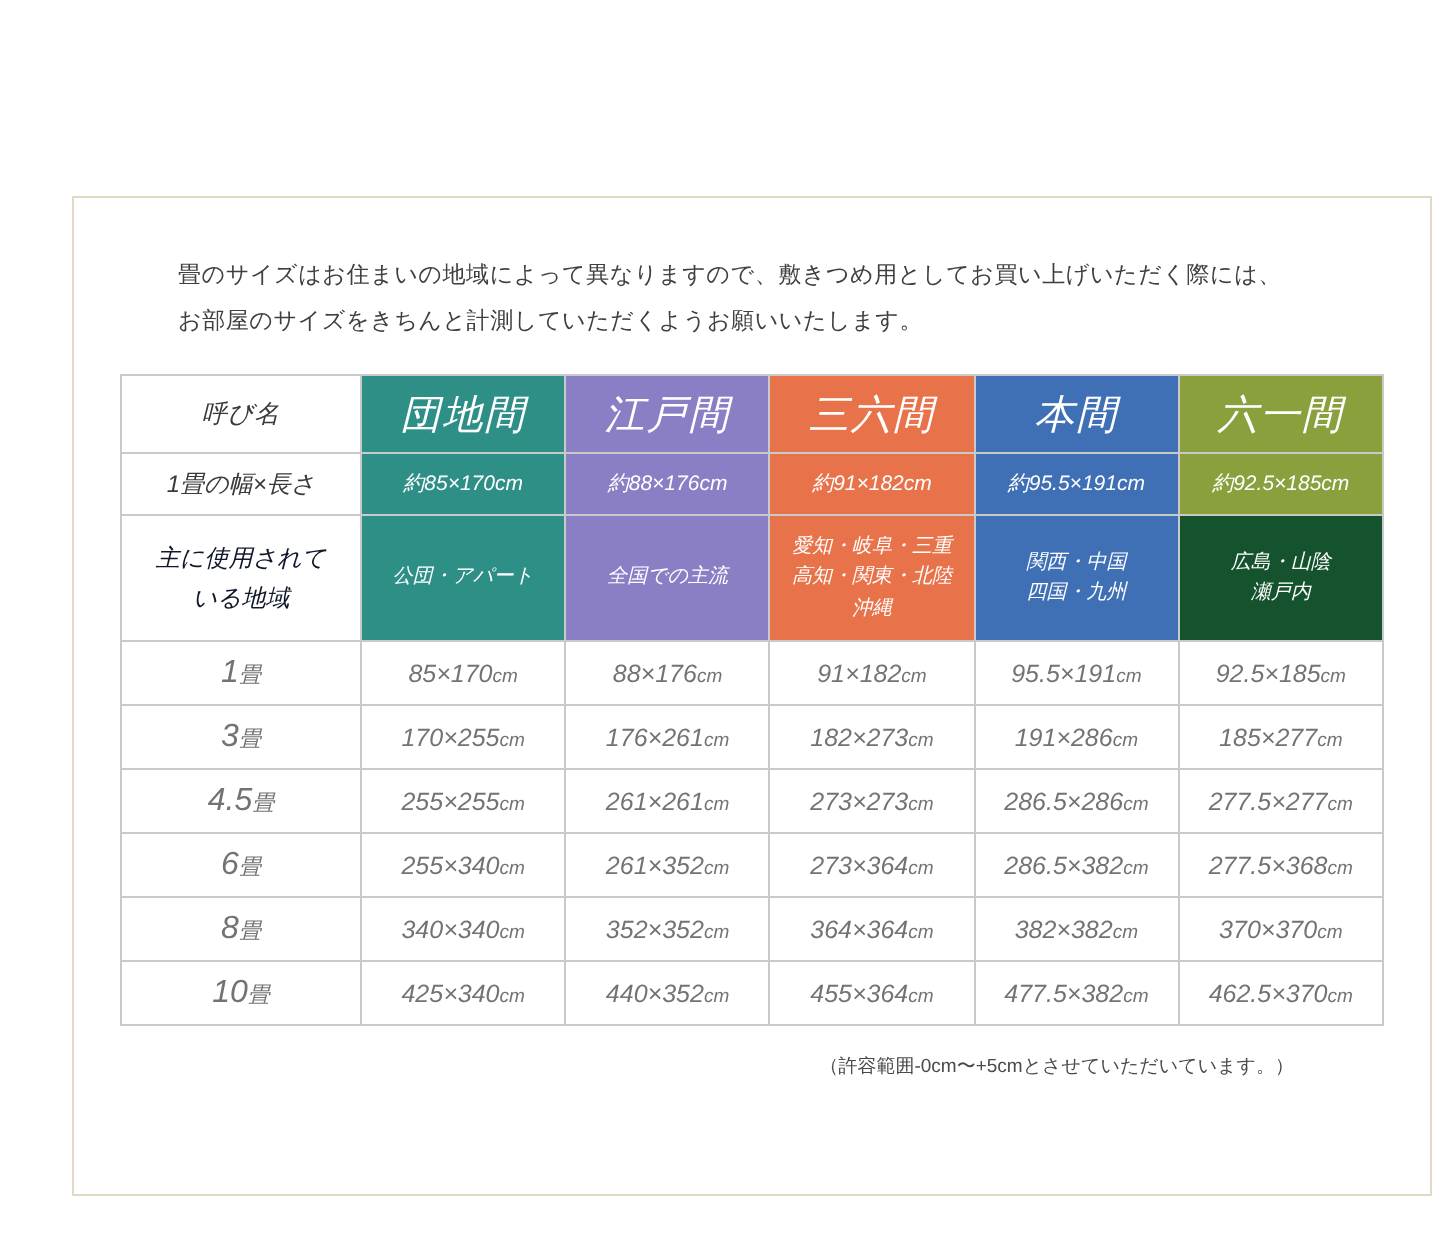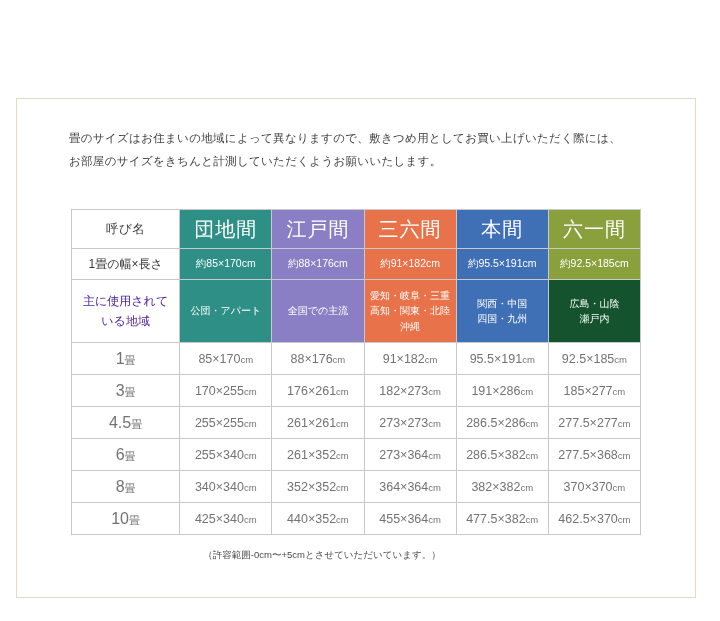--- a/index.html
+++ b/index.html
@@ -25,42 +25,43 @@
     font-family: "Liberation Serif", serif;
     font-size: 35px;
     font-weight: bold;
     letter-spacing: 3px;
     color: #3c3c3c;
     padding-top: 36px;
     padding-bottom: 6px;
   }
   .frame {
     position: absolute;
-    left: 16px;
+    left: 36px;
     top: 98px;
     width: 680px;
     height: 500px;
     border: 1px solid #e2d9c6;
     box-sizing: border-box;
     background: #ffffff;
   }
   .intro {
     padding: 28px 52px 0 52px;
     font-size: 11.5px;
     line-height: 2.0;
     color: #3f3f3f;
     letter-spacing: 0.3px;
   }
   .intro div { white-space: nowrap; }
 
   table.size-table {
     border-collapse: collapse;
-    margin: 36px auto 0 auto;
-    width: 570px;
+    margin: 14px auto 0 auto;
+    width: 632px;
     table-layout: fixed;
+    font-style: italic;
   }
   table.size-table td, table.size-table th {
     border: 1px solid #c9c9c9;
     text-align: center;
     vertical-align: middle;
     font-weight: normal;
     padding: 0;
   }
   .hdr-row th {
     height: 38px;
@@ -85,41 +86,41 @@
     font-size: 12px;
   }
   .row3 td {
     height: 62px;
     color: #ffffff;
     font-size: 10px;
     line-height: 1.55;
   }
   .row3 td.lbl {
     background: #ffffff;
-    color: #4c1d95;
+    color: #0f172a;
     font-size: 12px;
     line-height: 1.7;
   }
   .data-row td {
     height: 31px;
     font-size: 12.5px;
     color: #737373;
     background: #ffffff;
   }
   .data-row td.rowlabel {
     font-size: 16px;
   }
   .data-row td.rowlabel .unit {
     font-size: 11px;
   }
   .cm { font-size: 9.5px; }
   .note {
     margin: 14px 0 0 0;
     padding-right: 68px;
-    text-align: center;
+    text-align: right;
     font-size: 9.5px;
     color: #4a4a4a;
   }
   .col-name { width: 108px; }
   .col-data { width: 92px; }
 </style>
 </head>
 <body>
 
 <div class="page">

